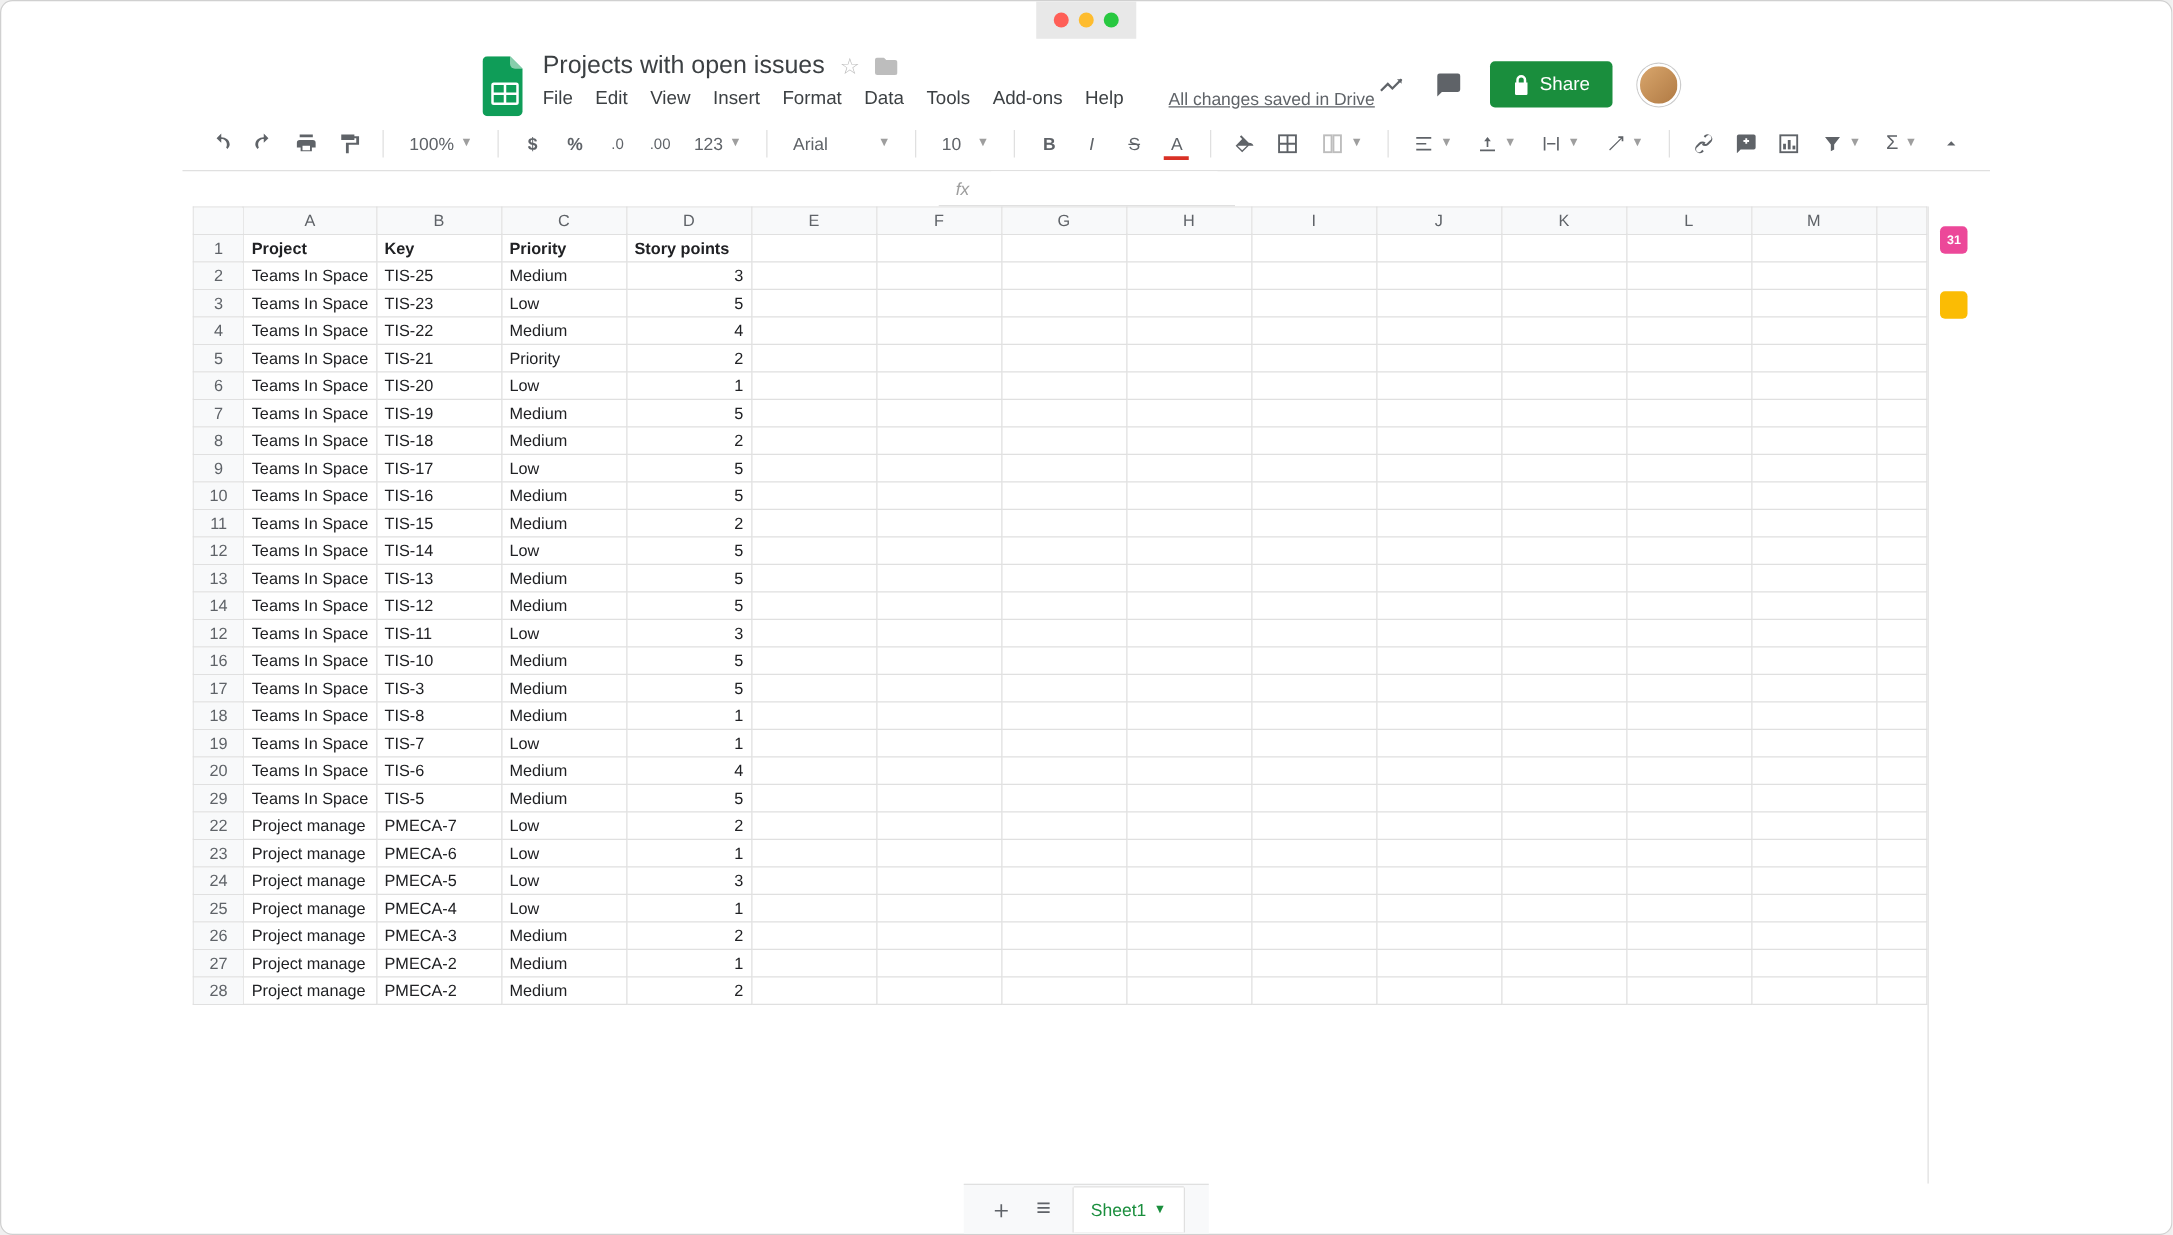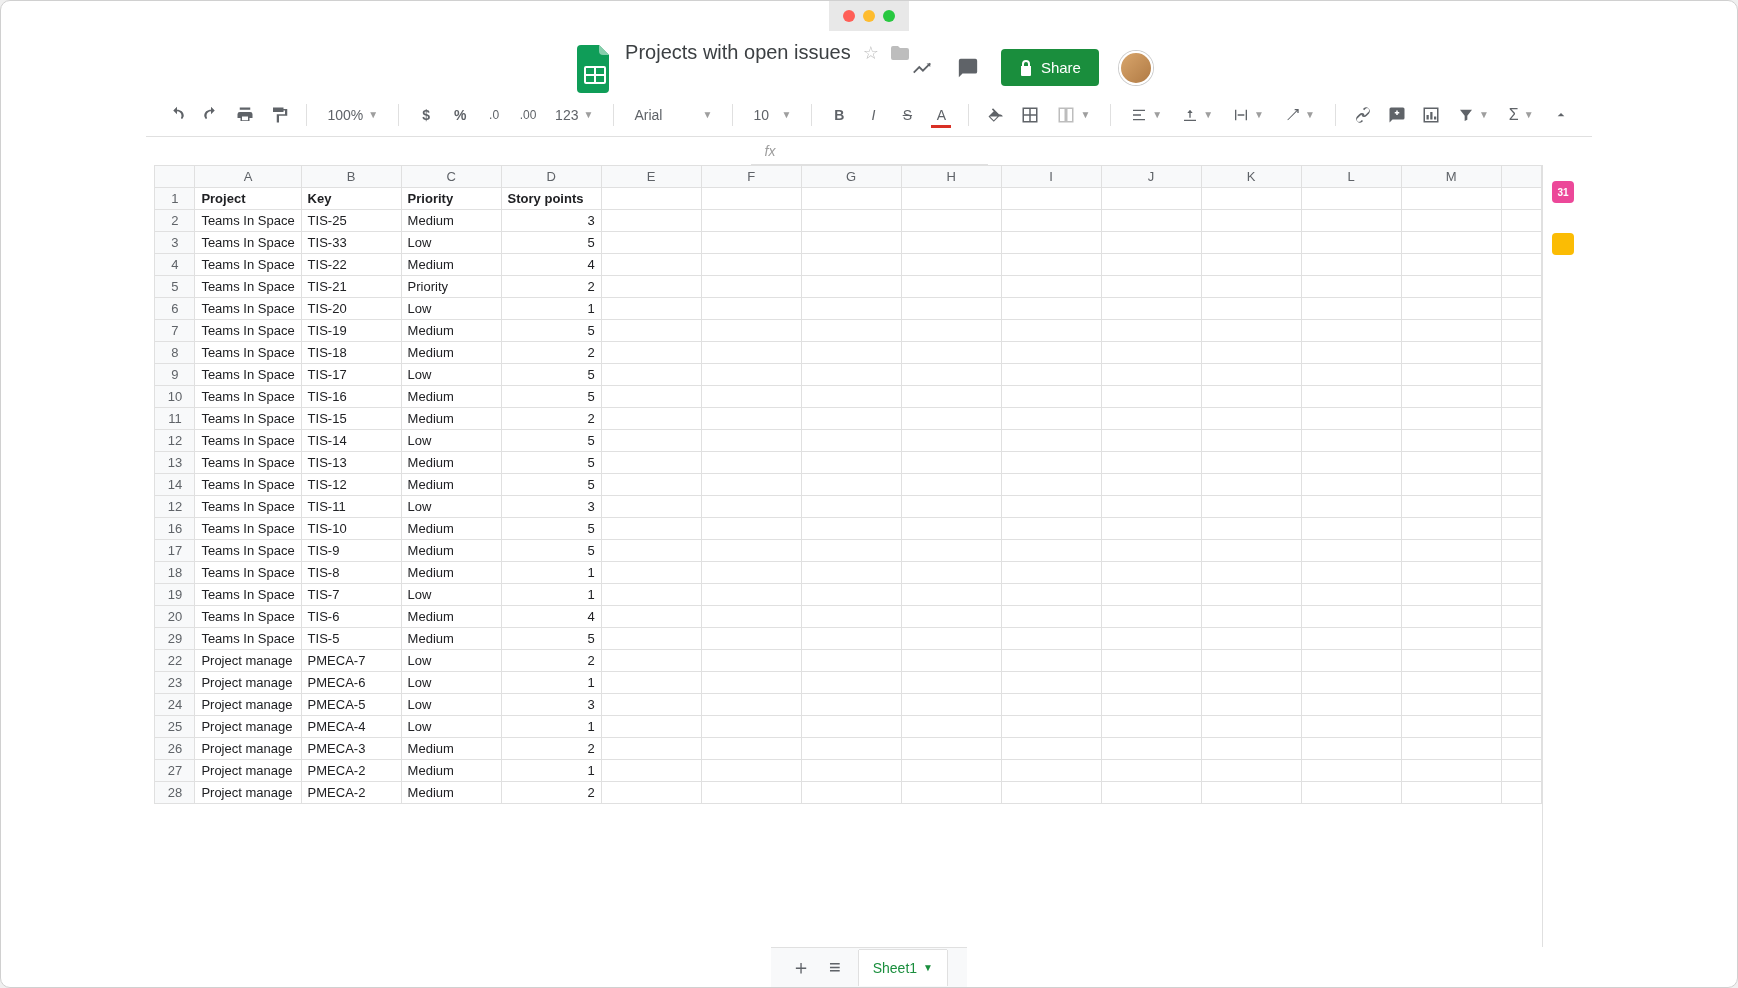--- a/index.html
+++ b/index.html
@@ -83,20 +83,32 @@
     <div class="doc-meta">
       <div class="doc-title-row">
         <span class="doc-title">Projects with open issues</span>
         <span class="star-icon">☆</span>
         <span class="folder-icon">
           <svg width="18" height="14" viewBox="0 0 18 14">
               <path fill="#bdbdbd" d="M2 0h5l2 2h7a2 2 0 0 1 2 2v8a2 2 0 0 1-2 2H2a2 2 0 0 1-2-2V2a2 2 0 0 1 2-2z"></path>
             </svg>
         </span>
       </div>
+      <div class="menus">
+        <span>File</span>
+        <span>Edit</span>
+        <span>View</span>
+        <span>Insert</span>
+        <span>Format</span>
+        <span>Data</span>
+        <span>Tools</span>
+        <span>Add-ons</span>
+        <span>Help</span>
+        <span class="save-note">All changes saved in Drive</span>
+      </div>
     </div>
     <div class="header-right">
       <div class="icon-btn">
           <svg width="22" height="22" viewBox="0 0 24 24">
             <path fill="none" stroke="#5f6368" stroke-width="2" d="M3 17l6-6 4 4 8-8"></path>
             <path fill="#5f6368" d="M21 7l-4 0 4 4z"></path>
           </svg>
         </div>
       <div class="icon-btn">
           <svg width="22" height="22" viewBox="0 0 24 24">
@@ -316,21 +328,21 @@
               <td></td>
               <td></td>
               <td></td>
               <td></td>
               <td></td>
               <td></td>
             </tr>
             <tr>
               <th>3</th>
               <td>Teams In Space</td>
-              <td>TIS-33</td>
+              <td>TIS-23</td>
               <td>Low</td>
               <td class="num">5</td>
               <td></td>
               <td></td>
               <td></td>
               <td></td>
               <td></td>
               <td></td>
               <td></td>
               <td></td>
@@ -554,21 +566,21 @@
               <td></td>
               <td></td>
               <td></td>
               <td></td>
               <td></td>
               <td></td>
             </tr>
             <tr>
               <th>17</th>
               <td>Teams In Space</td>
-              <td>TIS-9</td>
+              <td>TIS-3</td>
               <td>Medium</td>
               <td class="num">5</td>
               <td></td>
               <td></td>
               <td></td>
               <td></td>
               <td></td>
               <td></td>
               <td></td>
               <td></td>

